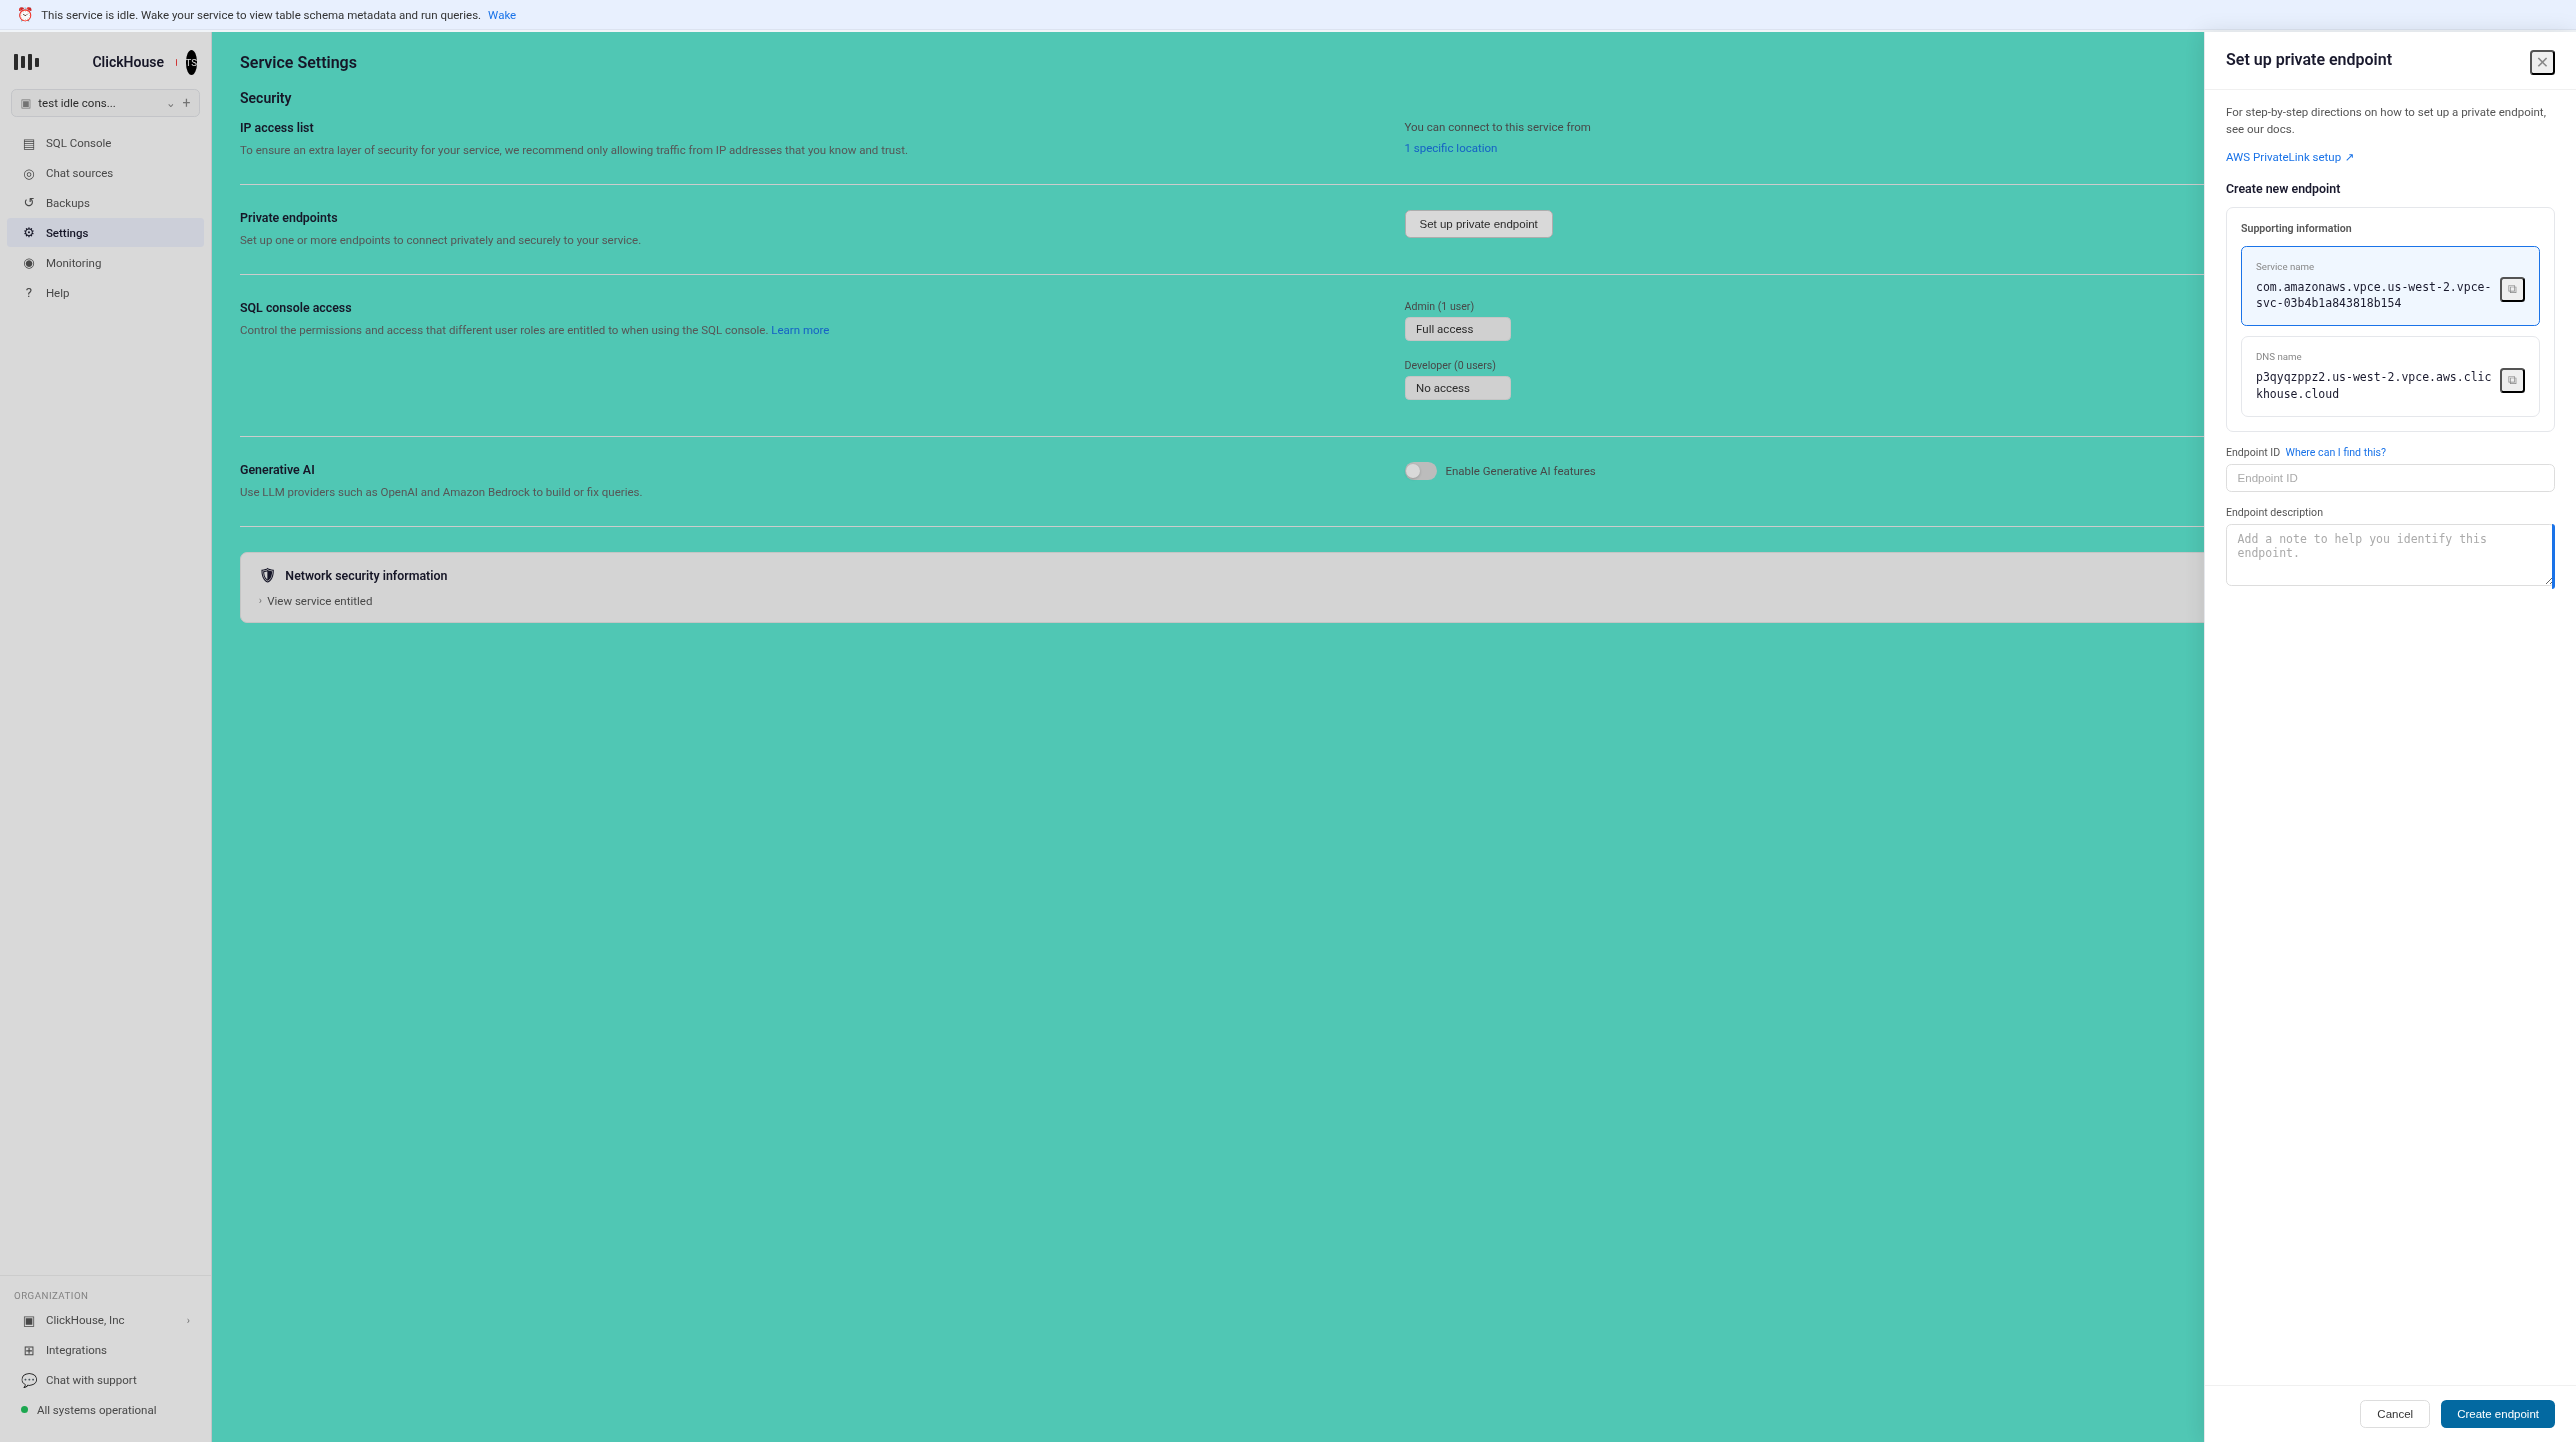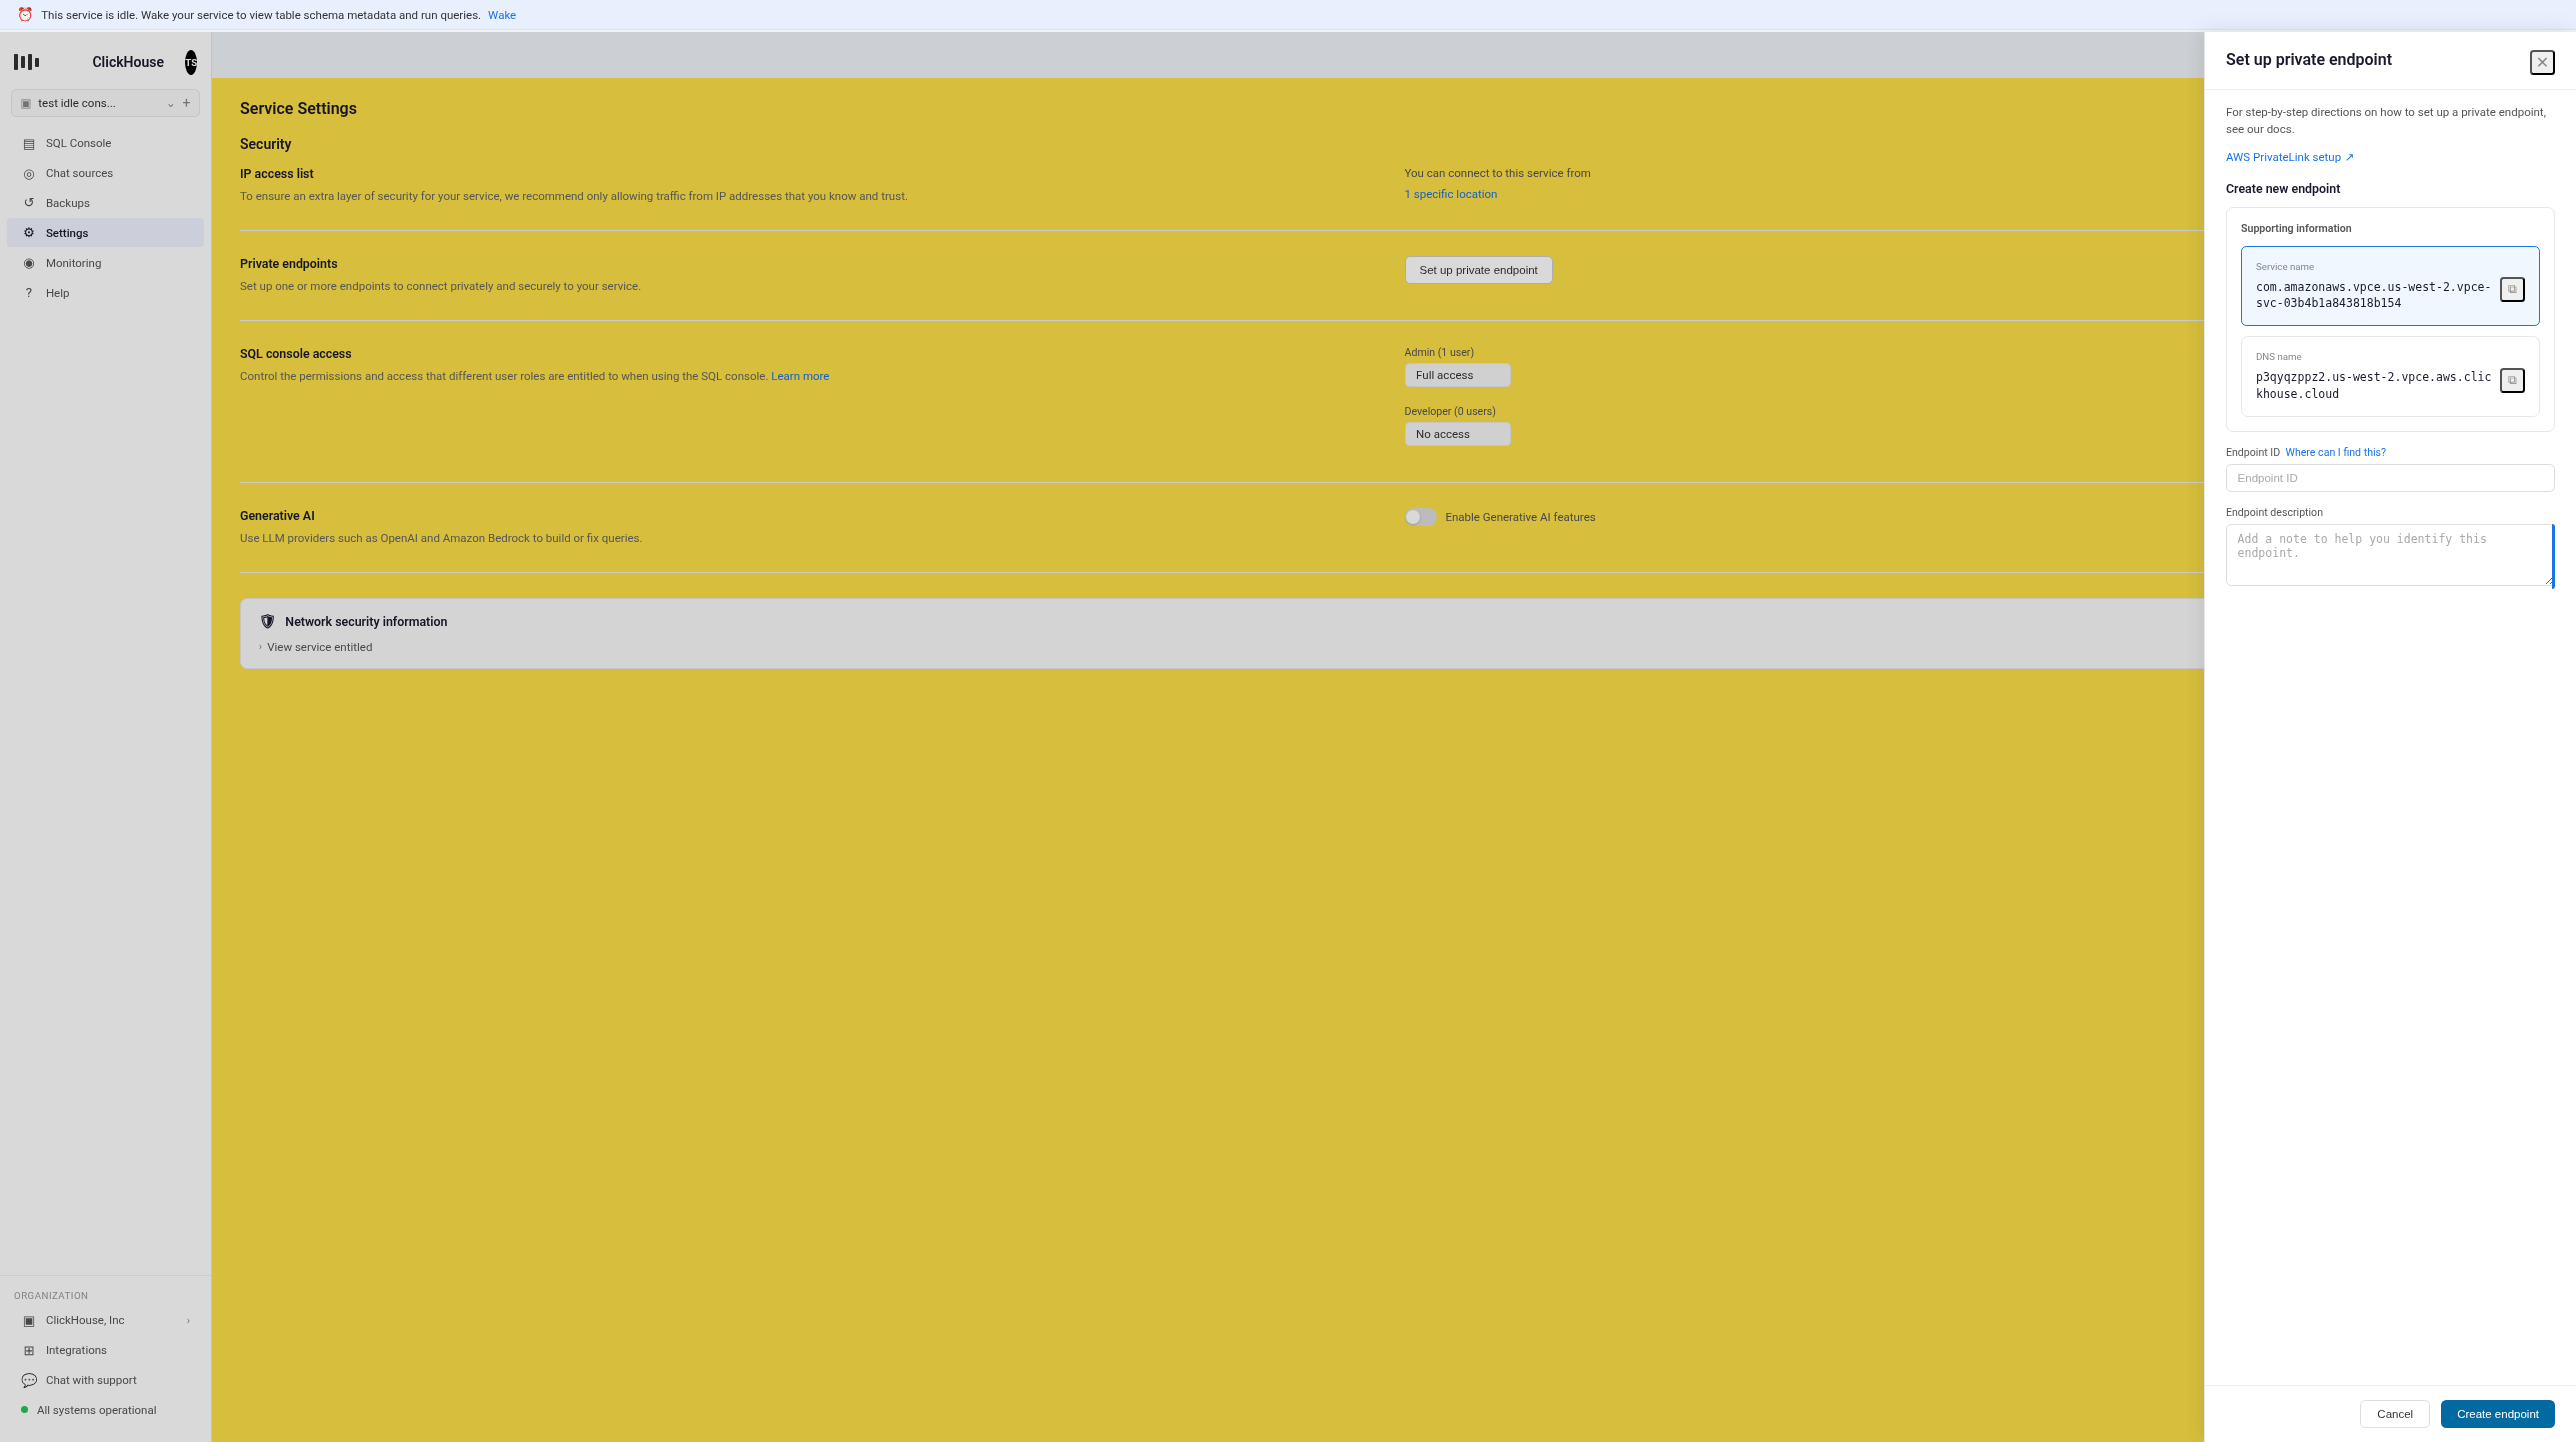--- a/index.html
+++ b/index.html
@@ -87,21 +87,21 @@
     .avatar {
       width: 25px;
       height: 25px;
       background: #000000;
       border-radius: 50%;
       display: flex;
       align-items: center;
       justify-content: center;
       color: white;
       font-size: 9.7px;
-      font-weight: 700;
+      font-weight: 400;
       margin-left: auto;
     }
 
     .service-selector {
       margin: 0 10.6px 10.6px;
       padding: 5.3px 8.9px;
       border: 0.9px solid #e5e7eb;
       border-radius: 5.3px;
       display: flex;
       align-items: center;
@@ -171,23 +171,22 @@
       border-radius: 50%;
       background: #22c55e;
       flex-shrink: 0;
     }
 
     
     .main-content {
       flex: 1;
       overflow-y: auto;
       padding: 21px 28px;
-      background: #fde047;
+      background: #5eead4;
       position: relative;
-      margin-top: 46px;
     }
 
     .page-title {
       font-size: 16px;
       font-weight: 600;
       color: #1a1a2e;
       margin-bottom: 17.7px;
     }
 
     .section-title {

